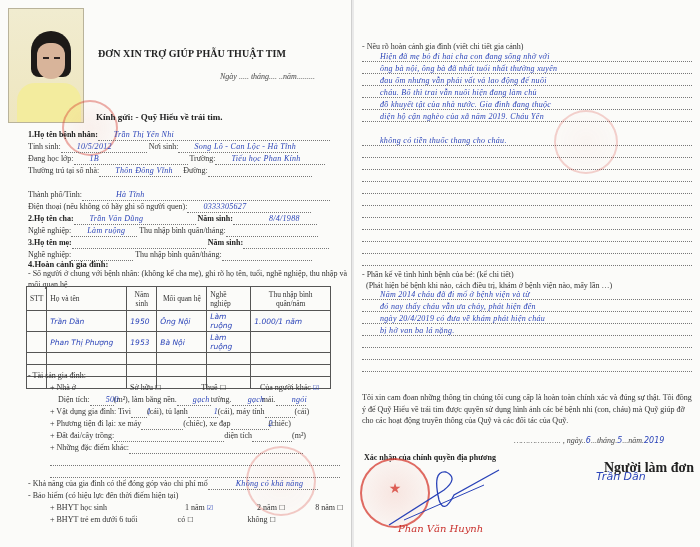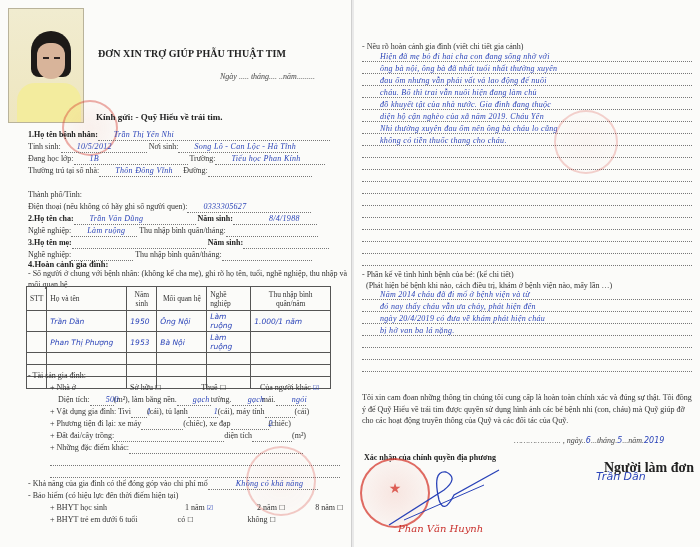--- a/index.html
+++ b/index.html
@@ -85,21 +85,21 @@
   </div>
   <div class="row" style="top:153px">
     <span>Đang học lớp:</span><span class="dots" style="width:114px"><span class="hw">1B</span></span>
     <span>Trường:</span><span class="dots" style="width:110px"><span class="hw">Tiểu học Phan Kính</span></span>
   </div>
   <div class="row" style="top:165px">
     <span>Thường trú tại số nhà:</span><span class="dots" style="width:82px"><span class="hw">Thôn Đông Vĩnh</span></span>
     <span>Đường:</span><span class="dots" style="width:104px"></span>
   </div>
   <div class="row" style="top:189px">
-    <span>Thành phố/Tỉnh:</span>
+    <span>Thành phố/Tỉnh:</span><span class="dots" style="width:248px"><span class="hw" style="left:22px">Hà Tĩnh</span></span>
   </div>
   <div class="row" style="top:201px">
     <span>Điện thoại (nếu không có hãy ghi số người quen):</span><span class="dots" style="width:124px"><span class="hw">0333305627</span></span>
   </div>
 
   <div class="row" style="top:213px">
     <b>2.Họ tên cha:</b><span class="dots" style="width:122px"><span class="hw">Trần Văn Dũng</span></span>
     <b>Năm sinh:</b><span class="dots" style="width:84px"><span class="hw" style="left:24px">8/4/1988</span></span>
   </div>
   <div class="row" style="top:225px">
@@ -239,23 +239,20 @@
       <span class="hw">cháu. Bố thì trai vẫn nuôi hiện đang làm chủ</span>
     </div>
   <div class="rline" style="top:74px">
       <span class="hw">đau ốm nhưng vẫn phải vất vả lao động để nuôi</span>
     </div>
   <div class="rline" style="top:98px">
       <span class="hw">đồ khuyết tật của nhà nước. Gia đình đang thuộc</span>
     </div>
   <div class="rline" style="top:110px">
       <span class="hw">diện hộ cận nghèo của xã năm 2019. Cháu Yến</span>
-    </div>
-  <div class="rline" style="top:122px">
-      <span class="hw">Nhi thường xuyên đau ốm nên ông bà cháu lo cũng</span>
     </div>
   <div class="rline" style="top:134px">
       <span class="hw">không có tiền thuốc thang cho cháu.</span>
     </div>
   <div class="rline" style="top:146px"></div>
   <div class="rline" style="top:158px"></div>
   <div class="rline" style="top:170px"></div>
   <div class="rline" style="top:182px"></div>
   <div class="rline" style="top:194px"></div>
   <div class="rline" style="top:206px"></div>

